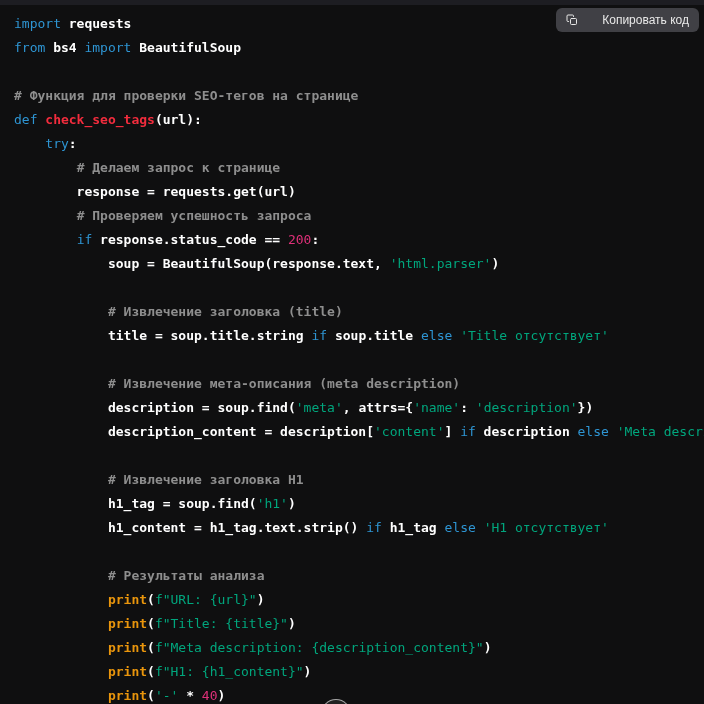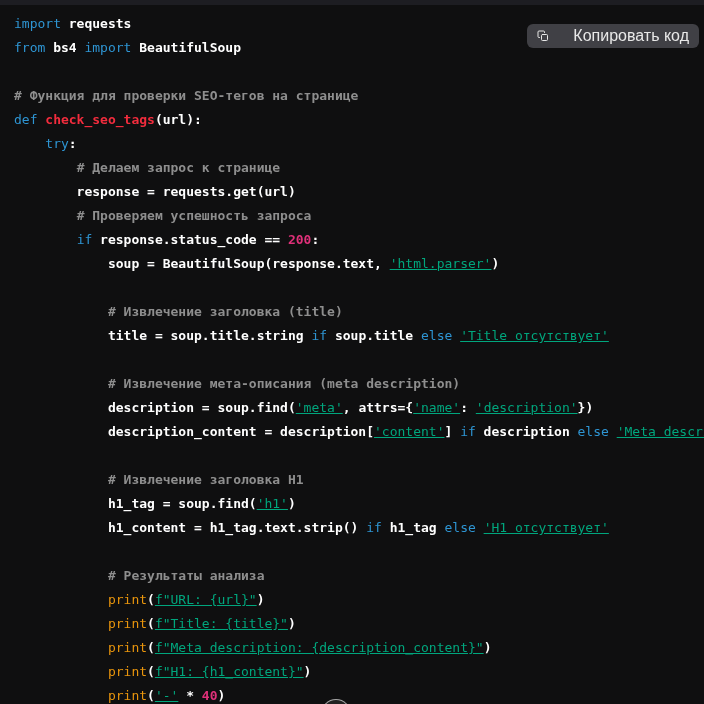--- a/index.html
+++ b/index.html
@@ -25,36 +25,36 @@
     margin: 0;
     padding: 12px 0 0 14px;
     font-family: "DejaVu Sans Mono", "Liberation Mono", monospace;
     font-size: 13px;
     line-height: 24px;
     white-space: pre;
   }
   .line { min-height: 24px; white-space: pre; }
   .tk-pl  { color: var(--pl, #ffffff); font-weight: 700; }
   .tk-kw  { color: var(--kw, #2e95d3); font-weight: 400; }
-  .tk-str { color: var(--str, #00a67d); font-weight: 400; text-decoration: underline; }
-  .tk-num { color: var(--num, #df3079); font-weight: 700; text-align: right; }
+  .tk-str { color: var(--str, #00a67d); font-weight: 400; }
+  .tk-num { color: var(--num, #df3079); font-weight: 400; text-align: right; }
   .tk-fn  { color: var(--fn, #f22c3d); font-weight: 700; }
-  .tk-bi  { color: var(--bi, #e9950c); font-weight: 400; }
+  .tk-bi  { color: var(--bi, #e9950c); font-weight: 700; }
   .tk-cm  { color: var(--cm, #8e8e8e); font-weight: 700; }
   .copy-button {
-    position: absolute; top: 24px; right: 5px;
+    position: absolute; top: 8px; right: 5px;
     height: 24px;
     display: flex; align-items: center; gap: 24px;
     padding: 0 10px;
     background: var(--button-bg, #404045);
     border: none;
     border-radius: 6px;
     color: var(--button-text, #e8e8e8);
     font-family: "Liberation Sans", sans-serif;
-    font-size: 16px;
+    font-size: 12px;
     cursor: pointer;
   }
   .copy-button svg { display: block; }
   .scroll-down-button {
     position: absolute;
     left: 321px; top: 699px;
     width: 30px; height: 30px;
     border-radius: 50%;
     background: #212121;
     border: 1px solid rgba(255,255,255,0.6);

